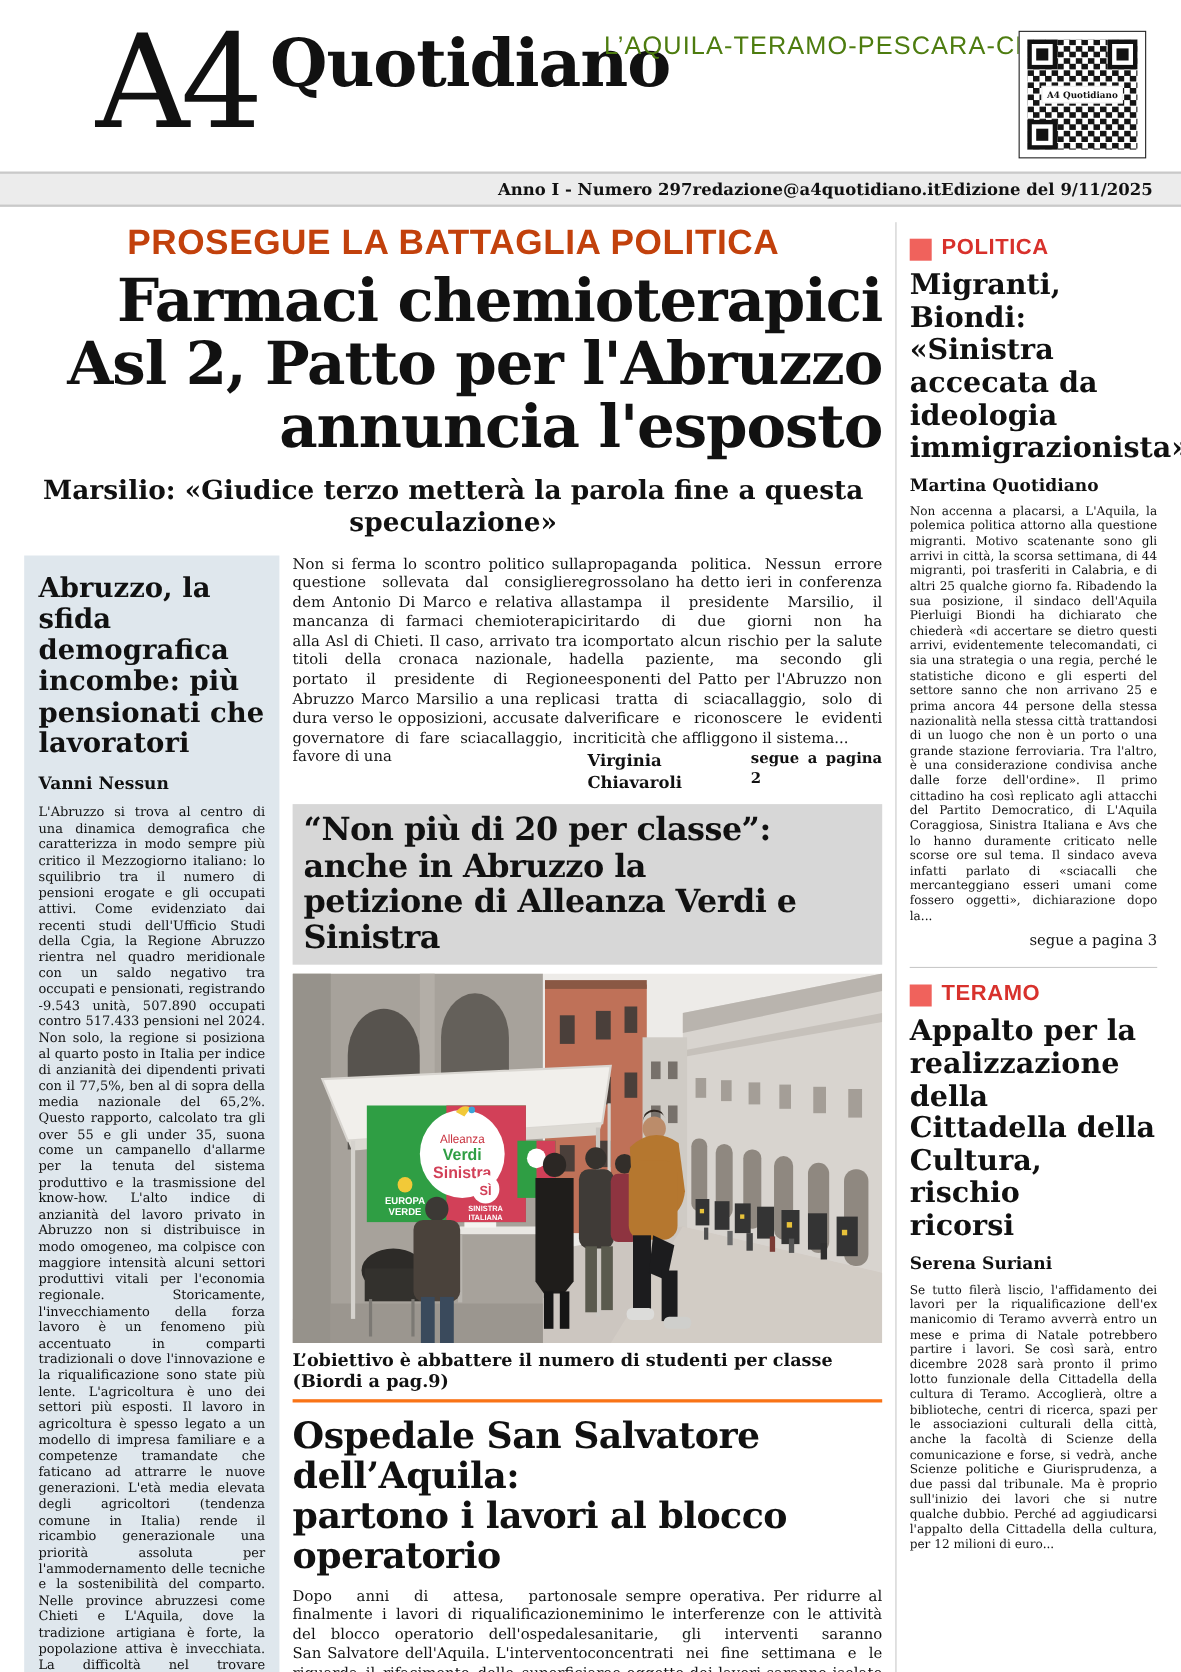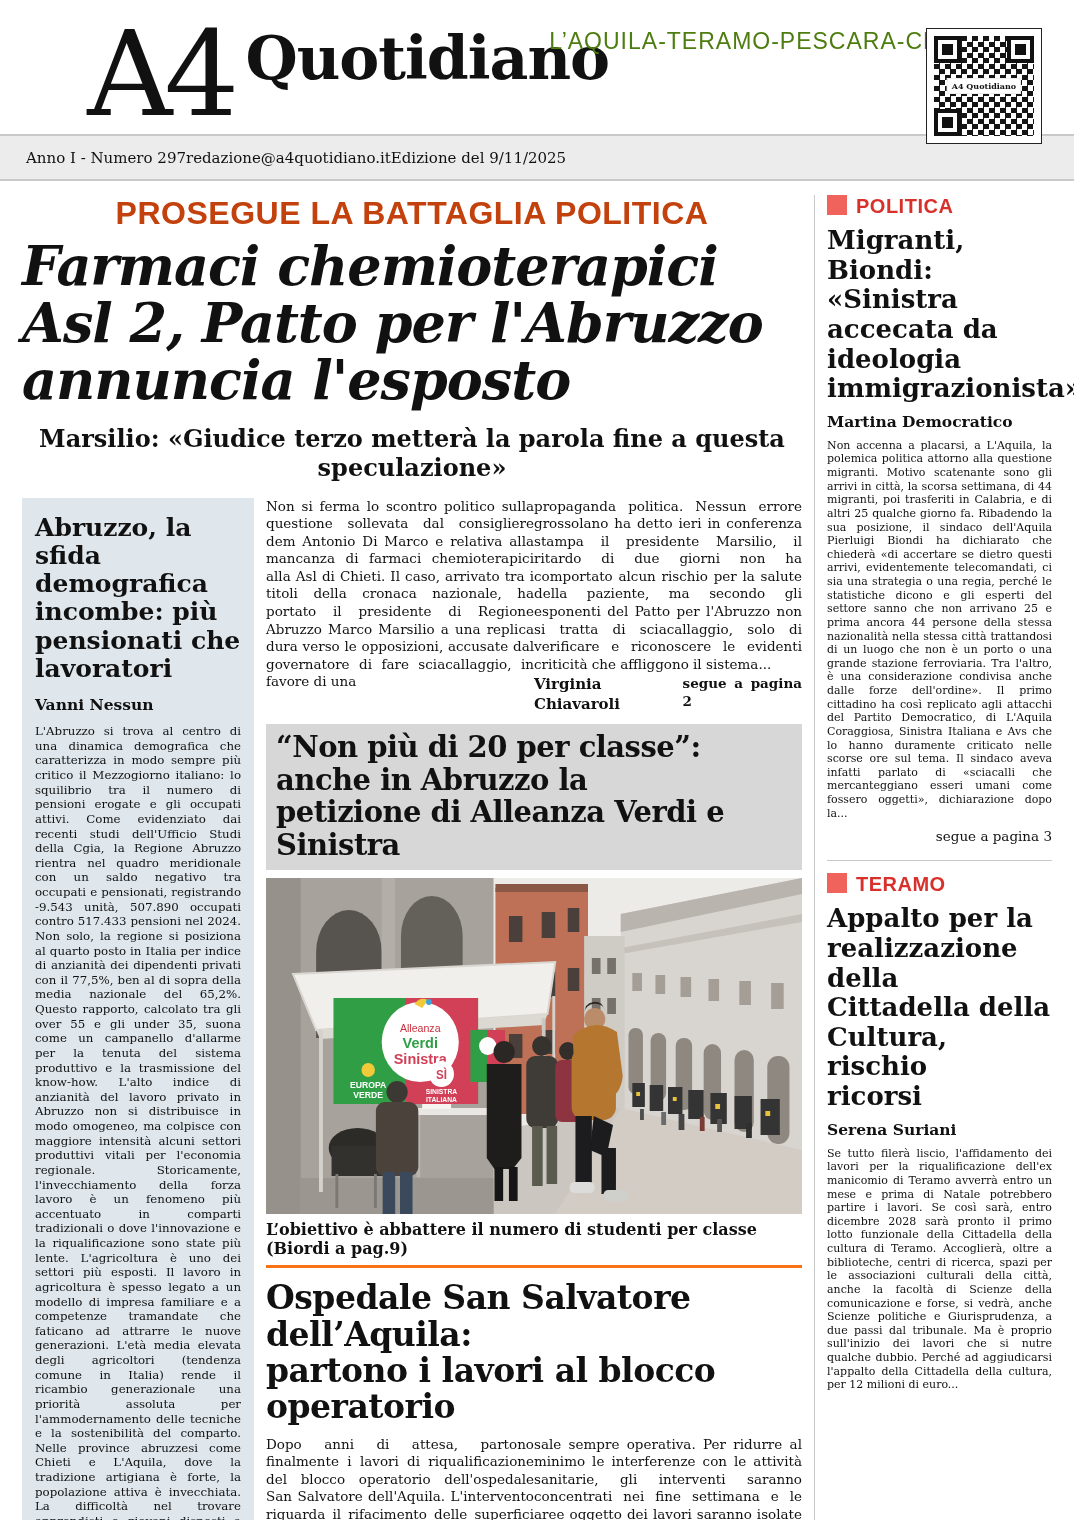--- a/index.html
+++ b/index.html
@@ -1,44 +1,44 @@
 <!DOCTYPE html>
 <html><head>
 <meta charset="utf-8">
 <style>
   * { margin:0; padding:0; box-sizing:border-box; }
   body { background:#ffffff; font-family:"DejaVu Serif", serif; color:#111; }
   .page { width:1074px; min-height:1520px; margin:0 auto; background:#fff; position:relative; overflow:hidden; }
 
   
-  .masthead { position:relative; padding-top:18px; height:134px; }
+  .masthead { position:relative; padding-top:18px; height:156px; }
   .logo-row { display:flex; justify-content:center; align-items:flex-start; }
   .logo-a4 { font-family:"DejaVu Serif", serif; font-size:118px; line-height:.95; letter-spacing:-8px; font-weight:400; margin-right:14px; }
   .logo-right { display:flex; padding-top:10px; }
   .logo-title { font-family:"DejaVu Serif", serif; font-weight:700; font-size:60px; line-height:1; letter-spacing:-1px; }
   .logo-rule { height:5px; background:#000; margin:4px 0 6px -60px; }
   .logo-sub { font-family:"Liberation Sans", sans-serif; font-size:23px; letter-spacing:1px; color:#4d7c0f; }
   .qr { position:absolute; top:28px; right:32px; width:116px; height:116px; border:1px solid #222; background:#fff; }
   .qr-pattern { position:absolute; inset:7px; background:repeating-conic-gradient(#151515 0 25%, #ffffff 0 50%) 0 0 / 11px 11px; }
   .qr-finder { position:absolute; width:27px; height:27px; border:4px solid #111; background:#fff; }
   .qr-finder::after { content:""; position:absolute; inset:4px; background:#111; }
   .qr-f1 { top:7px; left:7px; } .qr-f2 { top:7px; right:7px; } .qr-f3 { bottom:7px; left:7px; }
   .qr-center { position:absolute; left:50%; top:50%; transform:translate(-50%,-50%); background:#fff; padding:2px 4px; font-size:8px; font-weight:700; white-space:nowrap; border:1px solid #eee; }
 
   
-  .infobar { display:flex; justify-content:flex-start; align-items:center; height:47px; background:#ececec; border-top:2px solid #c9c9c9; border-bottom:2px solid #c9c9c9; padding:0 26px; font-weight:400; font-size:15px; }
+  .infobar { display:flex; justify-content:flex-end; align-items:center; height:32px; background:#ececec; border-top:2px solid #c9c9c9; border-bottom:2px solid #c9c9c9; padding:0 26px; font-weight:700; font-size:15px; }
 
   
   .content { display:grid; grid-template-columns: 1fr 238px; padding:14px 22px 20px 22px; column-gap:0; }
   .main-left { padding-right:12px; }
   .right-col { border-left:1px solid #c9c9c9; padding-left:12px; }
 
   
   .kicker { text-align:center; color:#c2410c; font-family:"Liberation Sans", sans-serif; font-weight:700; font-size:32px; letter-spacing:0.5px; }
-  .headline { text-align:left; font-weight:700; font-size:54px; line-height:1.06; letter-spacing:-1px; white-space:pre-line; margin-top:6px;font-style:italic; }
+  .headline { text-align:right; font-weight:700; font-size:54px; line-height:1.06; letter-spacing:-1px; white-space:pre-line; margin-top:6px; }
   .subhead { text-align:center; font-weight:700; font-size:24px; margin-top:14px; }
 
   
   .main-grid { display:grid; grid-template-columns:232px 1fr; column-gap:12px; margin-top:16px; }
 
   
   .sidebar-box { background:#dfe7ed; padding:16px 13px 14px 13px; }
   .sidebar-title { font-weight:700; font-size:25px; line-height:1.13; white-space:pre-line; }
   .sidebar-author { font-weight:700; font-size:15.5px; margin:12px 0 10px 0; }
   .sidebar-body { font-size:11.8px; line-height:1.24; text-align:justify; }
@@ -51,21 +51,21 @@
   .byline-row .segue-inline { font-size:13.5px; }
 
   .grey-banner { background:#d7d7d7; padding:7px 10px 9px 10px; font-weight:700; font-size:29px; line-height:1.12; letter-spacing:-0.5px; white-space:pre-line; margin-top:10px; }
 
   .photo-wrap { margin-top:8px; line-height:0; }
   .caption { font-weight:700; font-size:16px; padding:6px 0 7px 0; border-bottom:3px solid #f97316; line-height:1.2; }
 
   .hospital-head { font-weight:700; font-size:33px; line-height:1.1; letter-spacing:-0.5px; white-space:pre-line; margin:12px 0 10px 0; }
 
   
-  .section-hd { display:flex; align-items:flex-start; gap:9px; margin-top:0; }
+  .section-hd { display:flex; align-items:flex-end; gap:9px; margin-top:12px; }
   .section-sq { width:20px; height:20px; background:#f0625c; }
   .section-label { color:#d8312c; font-family:"Liberation Sans", sans-serif; font-weight:700; font-size:20px; letter-spacing:0.5px; }
   .right-title { font-weight:700; font-size:26px; line-height:1.14; white-space:pre-line; margin-top:8px; }
   .right-author { font-weight:700; font-size:15.5px; margin:8px 0 8px 0; }
   .right-body { font-size:11px; line-height:1.24; text-align:justify; }
   .right-divider { border-top:1px solid #c9c9c9; margin:16px 0 12px 0; }
 </style>
 </head>
 <body>
 
@@ -302,21 +302,21 @@
     <div class="right-col">
 
       <div class="section-hd">
         <span class="section-sq"></span>
         <span class="section-label">POLITICA</span>
       </div>
       <h3 class="right-title">Migranti, Biondi:
 «Sinistra accecata da
 ideologia
 immigrazionista»</h3>
-      <div class="right-author">Martina Democratico</div>
+      <div class="right-author">Martina Quotidiano</div>
       <div class="right-body">Non accenna a placarsi, a L'Aquila, la polemica politica attorno alla questione migranti. Motivo scatenante sono gli arrivi in città, la scorsa settimana, di 44 migranti, poi trasferiti in Calabria, e di altri 25 qualche giorno fa. Ribadendo la sua posizione, il sindaco dell'Aquila Pierluigi Biondi ha dichiarato che chiederà «di accertare se dietro questi arrivi, evidentemente telecomandati, ci sia una strategia o una regia, perché le statistiche dicono e gli esperti del settore sanno che non arrivano 25 e prima ancora 44 persone della stessa nazionalità nella stessa città trattandosi di un luogo che non è un porto o una grande stazione ferroviaria. Tra l'altro, è una considerazione condivisa anche dalle forze dell'ordine». Il primo cittadino ha così replicato agli attacchi del Partito Democratico, di L'Aquila Coraggiosa, Sinistra Italiana e Avs che lo hanno duramente criticato nelle scorse ore sul tema. Il sindaco aveva infatti parlato di «sciacalli che mercanteggiano esseri umani come fossero oggetti», dichiarazione dopo la...</div>
       <div class="segue">segue a pagina 3</div>
 
       <div class="right-divider"></div>
 
       <div class="section-hd">
         <span class="section-sq"></span>
         <span class="section-label">TERAMO</span>
       </div>
       <h3 class="right-title">Appalto per la

